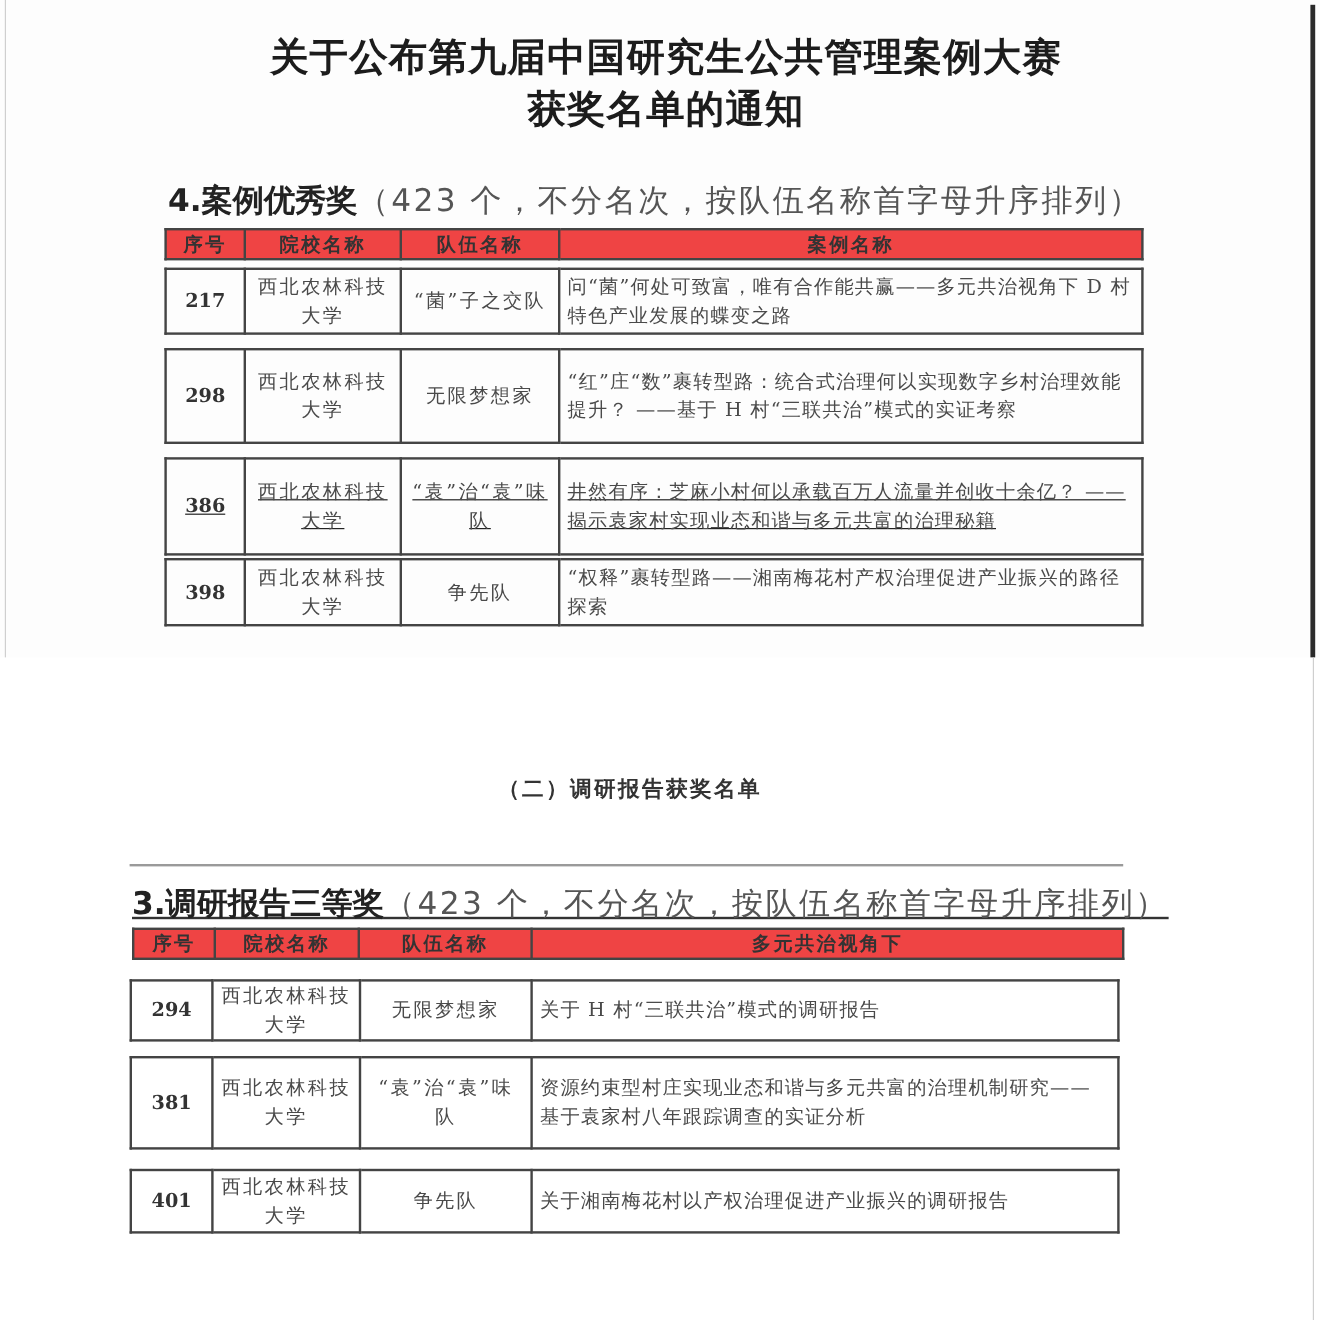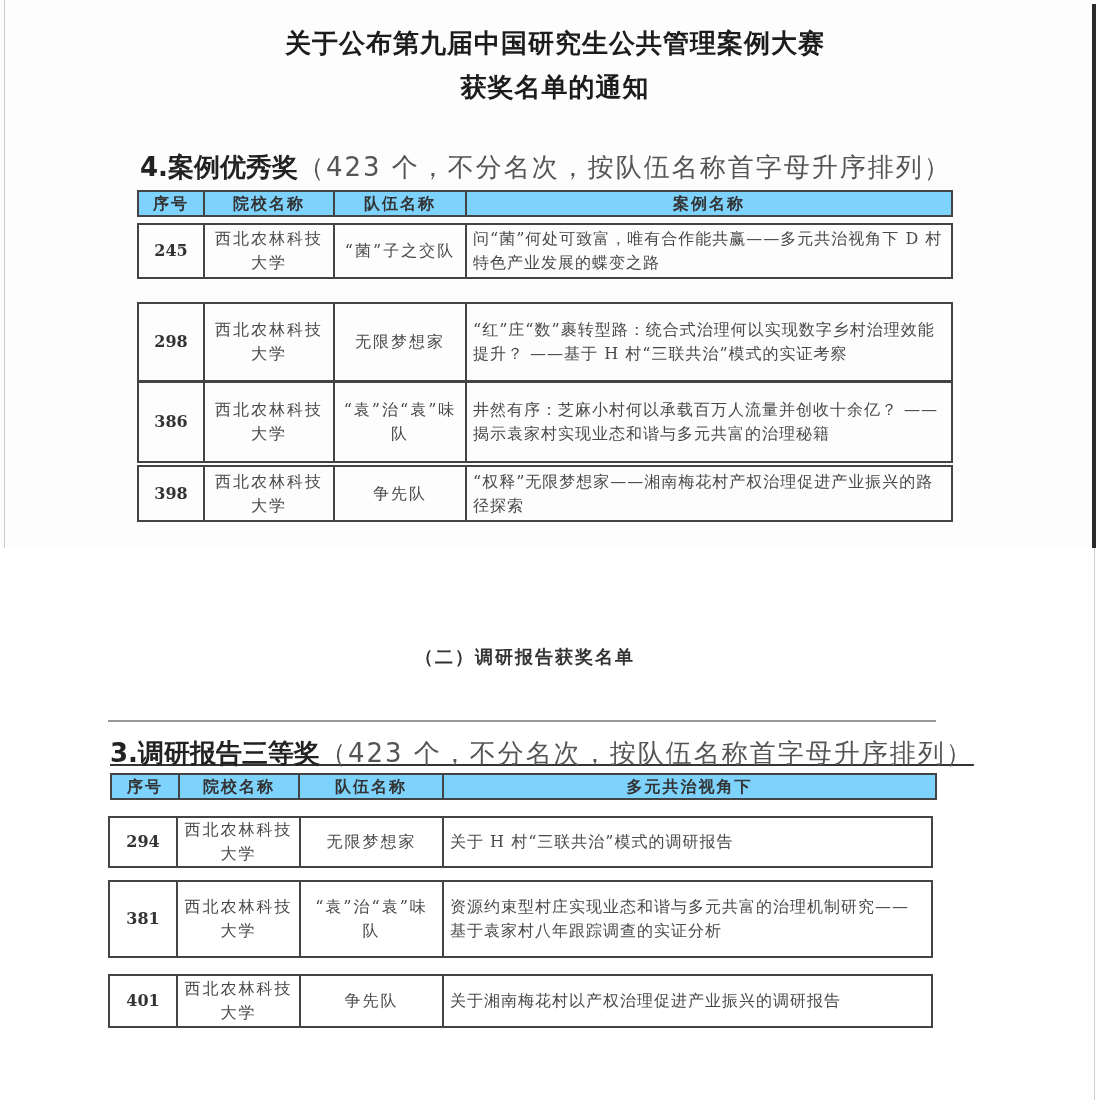--- a/index.html
+++ b/index.html
@@ -6,39 +6,39 @@
     html, body { width: 1100px; height: 1100px; background: #ffffff; overflow: hidden; }
     body { position: relative; font-family: "DejaVu Serif", "Liberation Serif", serif; color: #222; }
 
     .panel-top { position: absolute; left: 0; top: 0; width: 1100px; height: 548px; background: #fdfdfd; }
     .panel-top .left-rule { position: absolute; left: 4px; top: 0; width: 1px; height: 548px; background: #cfcfcf; }
     .panel-top .right-rule { position: absolute; left: 1092px; top: 4px; width: 4px; height: 544px; background: #2a2a2a; }
     .panel-bottom { position: absolute; left: 0; top: 548px; width: 1100px; height: 552px; background: #ffffff; }
     .panel-bottom .right-rule { position: absolute; left: 1094px; top: 0; width: 1px; height: 552px; background: #cfcfcf; }
 
     .doc-title { position: absolute; left: 130px; width: 850px; text-align: center;
-      font-family: "DejaVu Serif", serif; font-weight: bold; color: #1c1c1c; font-size: 26px; letter-spacing: 1px; }
+      font-family: "DejaVu Serif", serif; font-weight: bold; color: #1c1c1c; font-size: 32px; letter-spacing: 1px; }
     .doc-title.l1 { top: 26px; }
     .doc-title.l2 { top: 70px; }
 
     .section-title { position: absolute; font-family: "DejaVu Sans", sans-serif; font-size: 26px; color: #333; white-space: nowrap; }
     .section-title b { font-weight: bold; color: #222; }
     .section-title span.rest { color: #555; letter-spacing: 2px; }
 
     .subhead { position: absolute; left: 100px; width: 850px; top: 645px; text-align: center;
       font-family: "DejaVu Sans", sans-serif; font-weight: bold; font-size: 18px; color: #333; letter-spacing: 2px; }
 
     .sep-line { position: absolute; left: 108px; top: 720px; width: 828px; height: 2px; background: #9a9a9a; }
 
     table.tbl { position: absolute; border-collapse: collapse; table-layout: fixed; }
     table.tbl td { border: 2px solid #444; font-family: "DejaVu Serif", serif; font-size: 16px; color: #4a4a4a; line-height: 24px; padding: 0 6px; vertical-align: middle; }
     table.tbl td.num { text-align: center; font-weight: bold; color: #333; font-size: 16px; }
     table.tbl td.ctr { text-align: center; letter-spacing: 2px; }
     table.tbl td.txt { text-align: left; letter-spacing: 1px; }
-    table.head td { background: #7dd3fc; font-family: "DejaVu Sans", sans-serif; font-weight: bold; color: #333; text-align: center; font-size: 16px; height: 25px; line-height: 21px; letter-spacing: 2px; }
+    table.head td { background: #ef4444; font-family: "DejaVu Sans", sans-serif; font-weight: bold; color: #333; text-align: center; font-size: 16px; height: 25px; line-height: 21px; letter-spacing: 2px; }
   </style>
 </head>
 <body>
 
 <div class="panel-top">
   <div class="left-rule"></div>
   <div class="right-rule"></div>
 </div>
 <div class="panel-bottom">
   <div class="right-rule"></div>
@@ -70,46 +70,46 @@
 
 <table class="tbl" style="left:137px; top:223px; width:814px;">
   <colgroup>
       <col style="width:66px">
       <col style="width:130px">
       <col style="width:132px">
       <col style="width:486px">
     </colgroup>
   <tbody>
       <tr style="height:54px;">
-    <td class="num">245</td>
+    <td class="num">217</td>
     <td class="ctr">西北农林科技大学</td>
     <td class="ctr">“菌”子之交队</td>
     <td class="txt">问“菌”何处可致富，唯有合作能共赢——多元共治视角下 D 村特色产业发展的蝶变之路</td>
   </tr>
 </tbody>
   </table>
 
-<table class="tbl" style="left:137px; top:302px; width:814px;padding-left:20px;">
+<table class="tbl" style="left:137px; top:290px; width:814px;padding-left:20px;">
   <colgroup>
       <col style="width:66px">
       <col style="width:130px">
       <col style="width:132px">
       <col style="width:486px">
     </colgroup>
   <tbody>
       <tr style="height:78px;">
     <td class="num">298</td>
     <td class="ctr">西北农林科技大学</td>
     <td class="ctr">无限梦想家</td>
     <td class="txt">“红”庄“数”裹转型路：统合式治理何以实现数字乡村治理效能提升？ ——基于 H 村“三联共治”模式的实证考察</td>
   </tr>
 </tbody>
   </table>
 
-<table class="tbl" style="left:137px; top:381px; width:814px;">
+<table class="tbl" style="left:137px; top:381px; width:814px;text-decoration:underline;">
   <colgroup>
       <col style="width:66px">
       <col style="width:130px">
       <col style="width:132px">
       <col style="width:486px">
     </colgroup>
   <tbody>
       <tr style="height:80px;">
     <td class="num">386</td>
     <td class="ctr">西北农林科技大学</td>
@@ -124,21 +124,21 @@
       <col style="width:66px">
       <col style="width:130px">
       <col style="width:132px">
       <col style="width:486px">
     </colgroup>
   <tbody>
       <tr style="height:55px;">
     <td class="num">398</td>
     <td class="ctr">西北农林科技大学</td>
     <td class="ctr">争先队</td>
-    <td class="txt">“权释”无限梦想家——湘南梅花村产权治理促进产业振兴的路径探索</td>
+    <td class="txt">“权释”裹转型路——湘南梅花村产权治理促进产业振兴的路径探索</td>
   </tr>
 </tbody>
   </table>
 
 <div class="subhead">（二）调研报告获奖名单</div>
 <div class="sep-line"></div>
 
 <div class="section-title" style="left:110px; top:736px;text-decoration:underline;">
   <b>3.调研报告三等奖</b><span class="rest">（423 个，不分名次，按队伍名称首字母升序排列）</span>
 </div>

